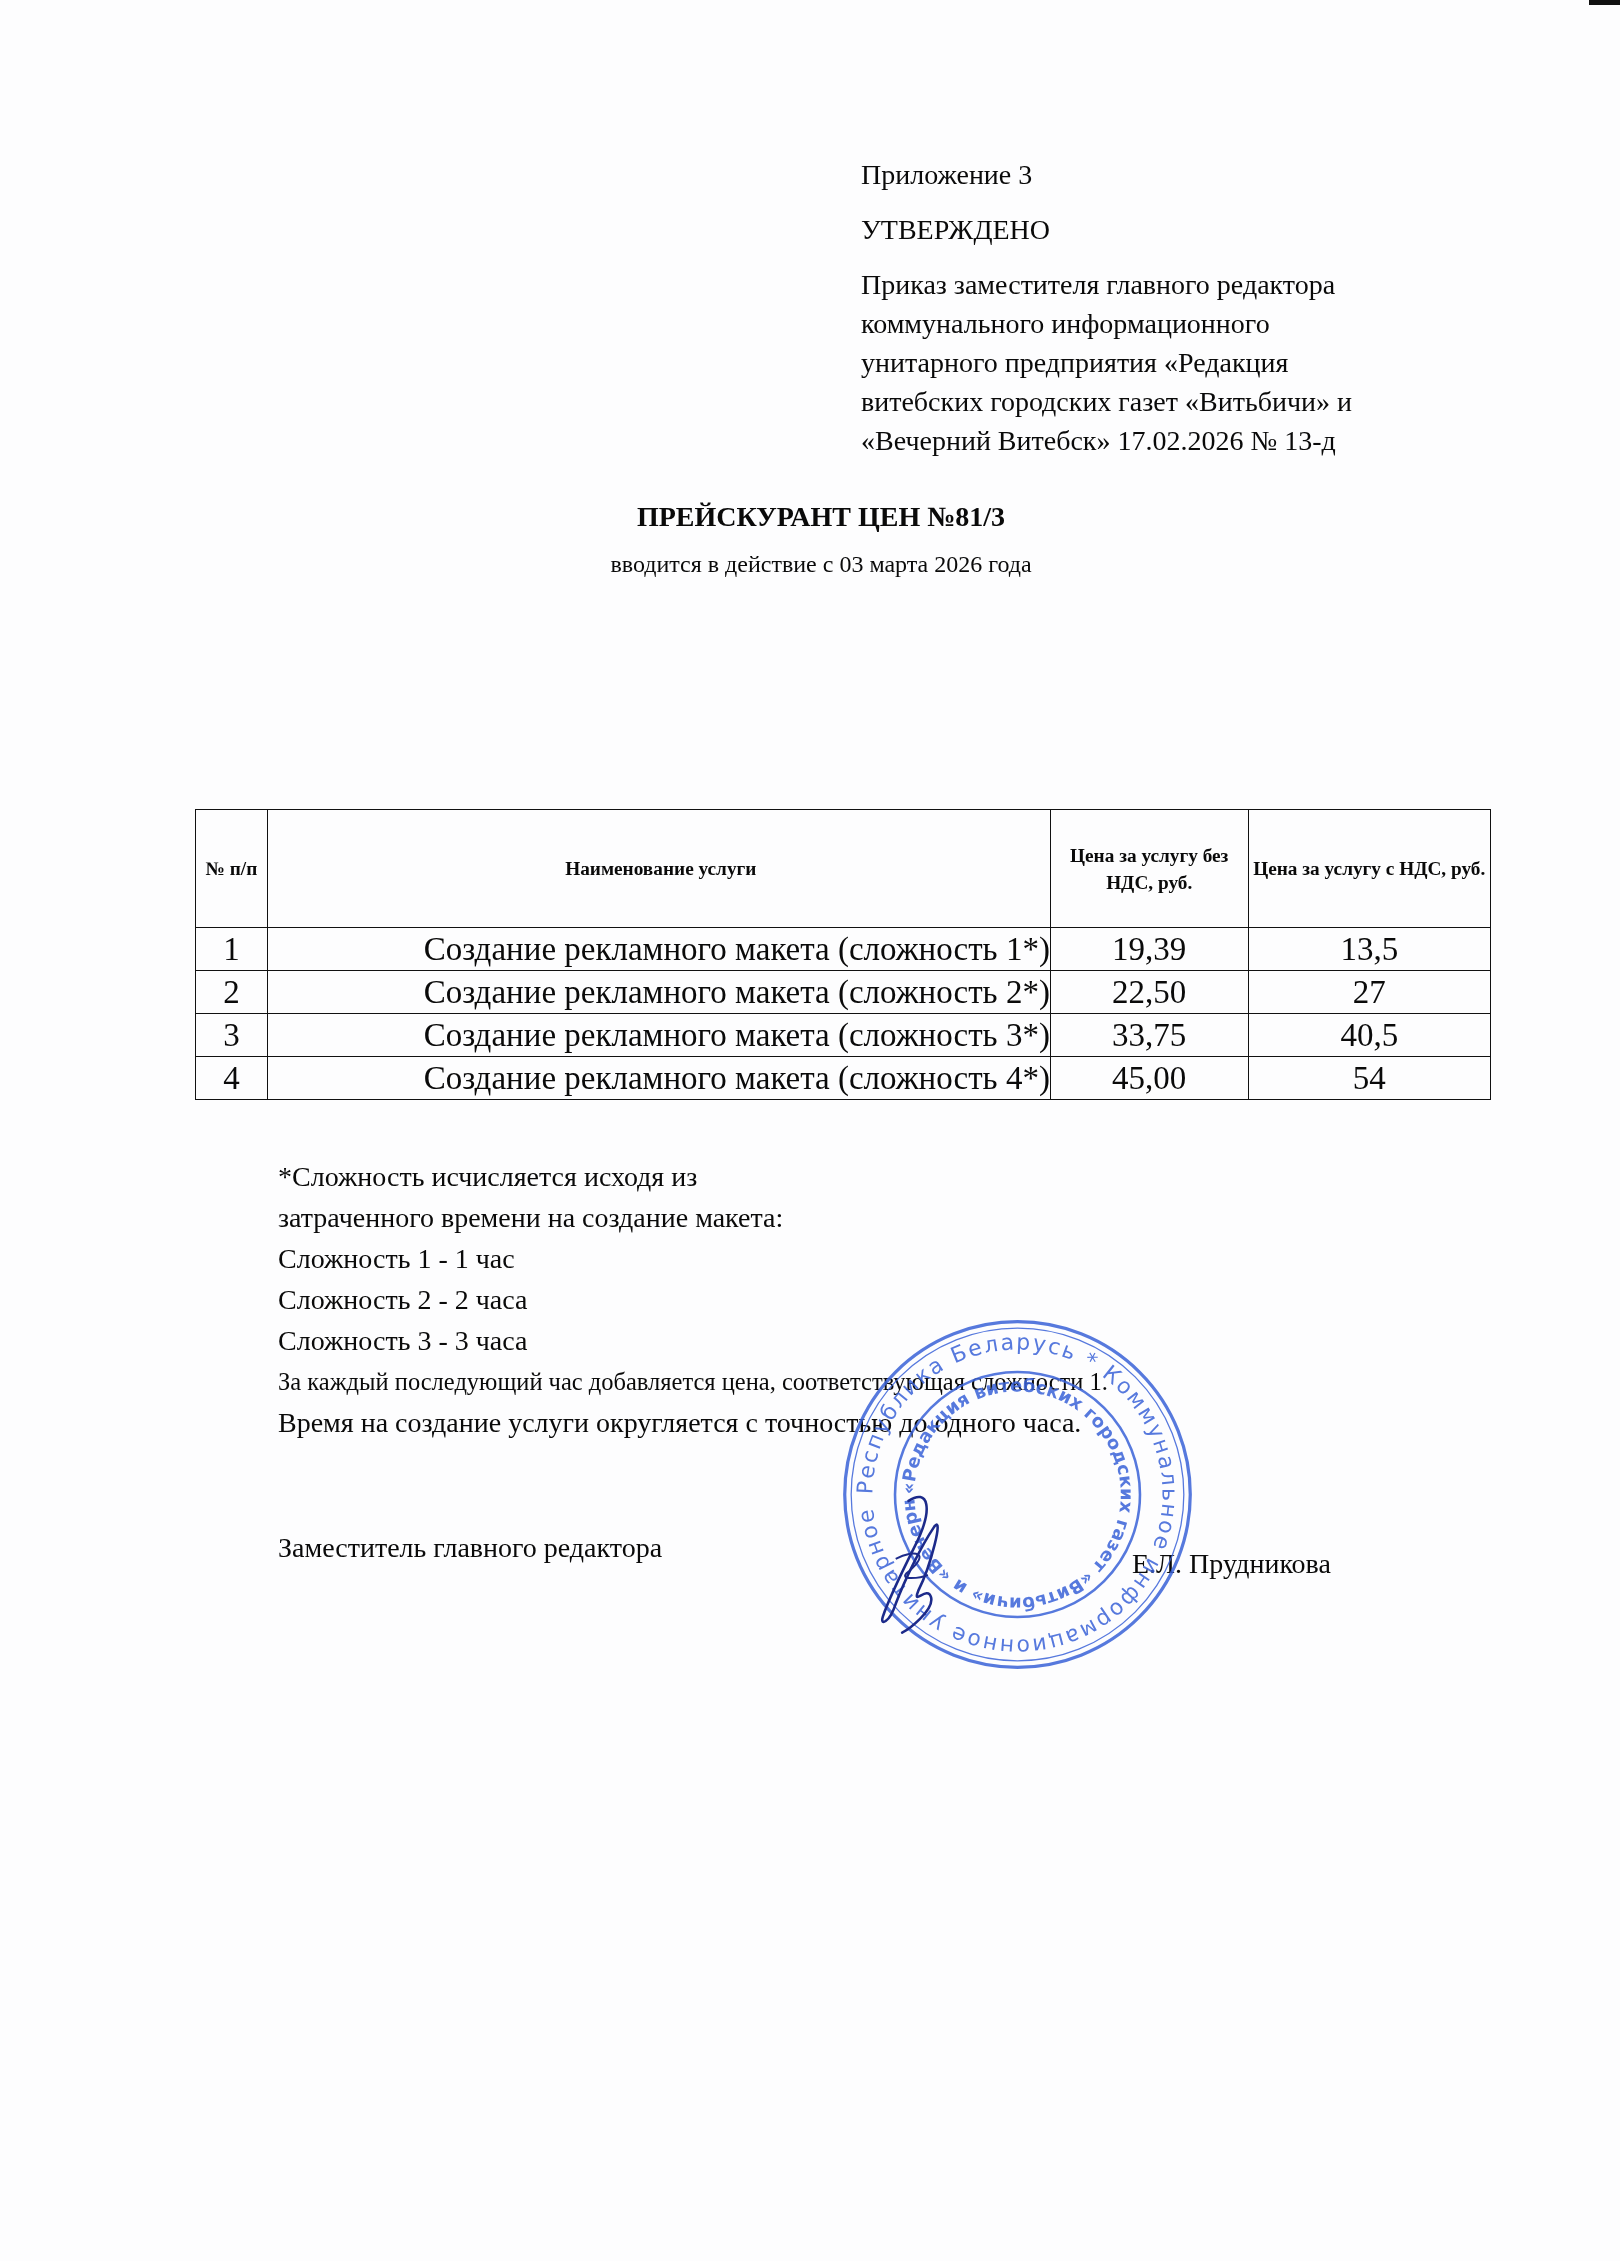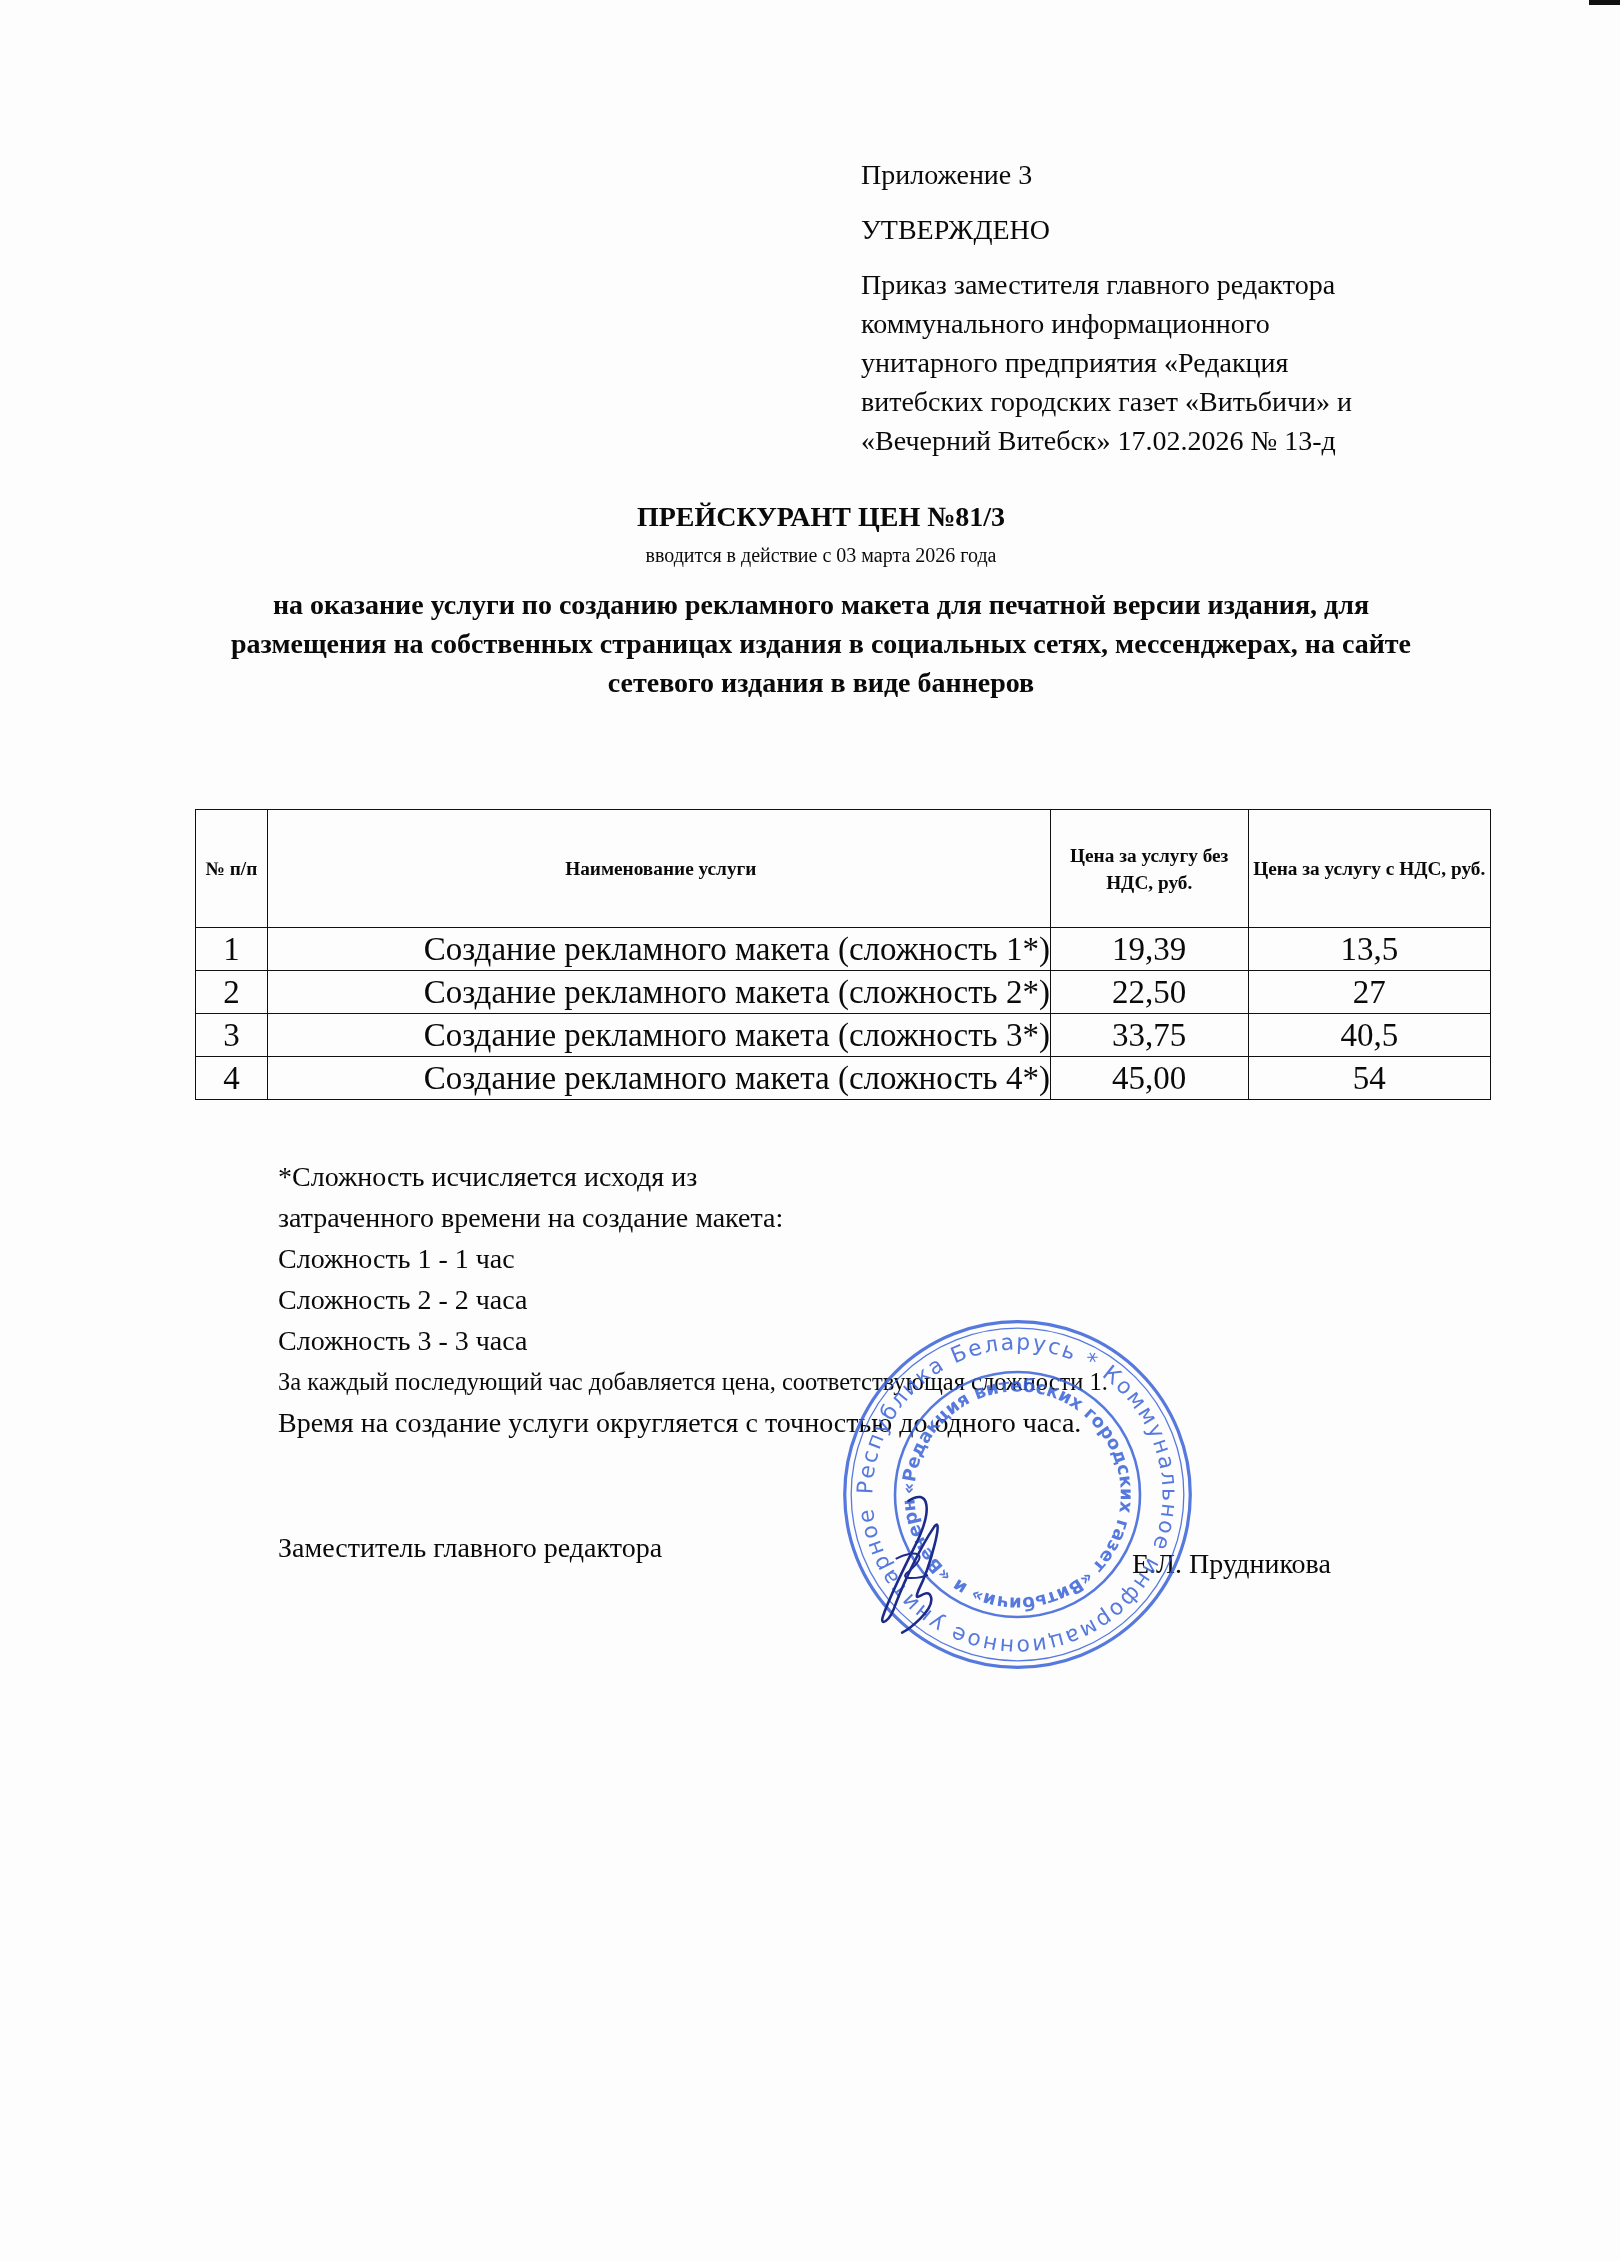--- a/index.html
+++ b/index.html
@@ -39,23 +39,23 @@
       top: 499px;
       width: 1256px;
       text-align: center;
     }
     .title-block .title {
       font-weight: bold;
       font-size: 28px;
       line-height: 36px;
     }
     .title-block .effective {
-      font-size: 20px;
+      font-size: 24px;
       line-height: 36px;
-      margin-top: 2px;
+      margin-top: 11px;
     }
     .title-block .subject {
       font-weight: bold;
       font-size: 28px;
       line-height: 39px;
       margin-top: 11.6px;
       padding: 0 6.4px;
     }
     table.price {
       position: absolute;
@@ -143,21 +143,20 @@
   <div>Приказ заместителя главного редактора</div>
   <div>коммунального информационного</div>
   <div>унитарного предприятия «Редакция</div>
   <div>витебских городских газет «Витьбичи» и</div>
   <div>«Вечерний Витебск» 17.02.2026 № 13-д</div>
 </div>
 
 <div class="title-block">
   <div class="title">ПРЕЙСКУРАНТ ЦЕН №81/3</div>
   <div class="effective">вводится в действие с 03 марта 2026 года</div>
-  <div class="subject">на оказание услуги по созданию рекламного макета для печатной версии издания, для размещения на собственных страницах издания в социальных сетях, мессенджерах, на сайте сетевого издания в виде баннеров</div>
 </div>
 
 <table class="price">
   <thead>
     <tr>
       <th class="col-num">№ п/п</th>
       <th class="col-name" style="text-align:center;">Наименование услуги</th>
       <th class="col-price">Цена за услугу без НДС, руб.</th>
       <th class="col-vat">Цена за услугу с НДС, руб.</th>
     </tr>

